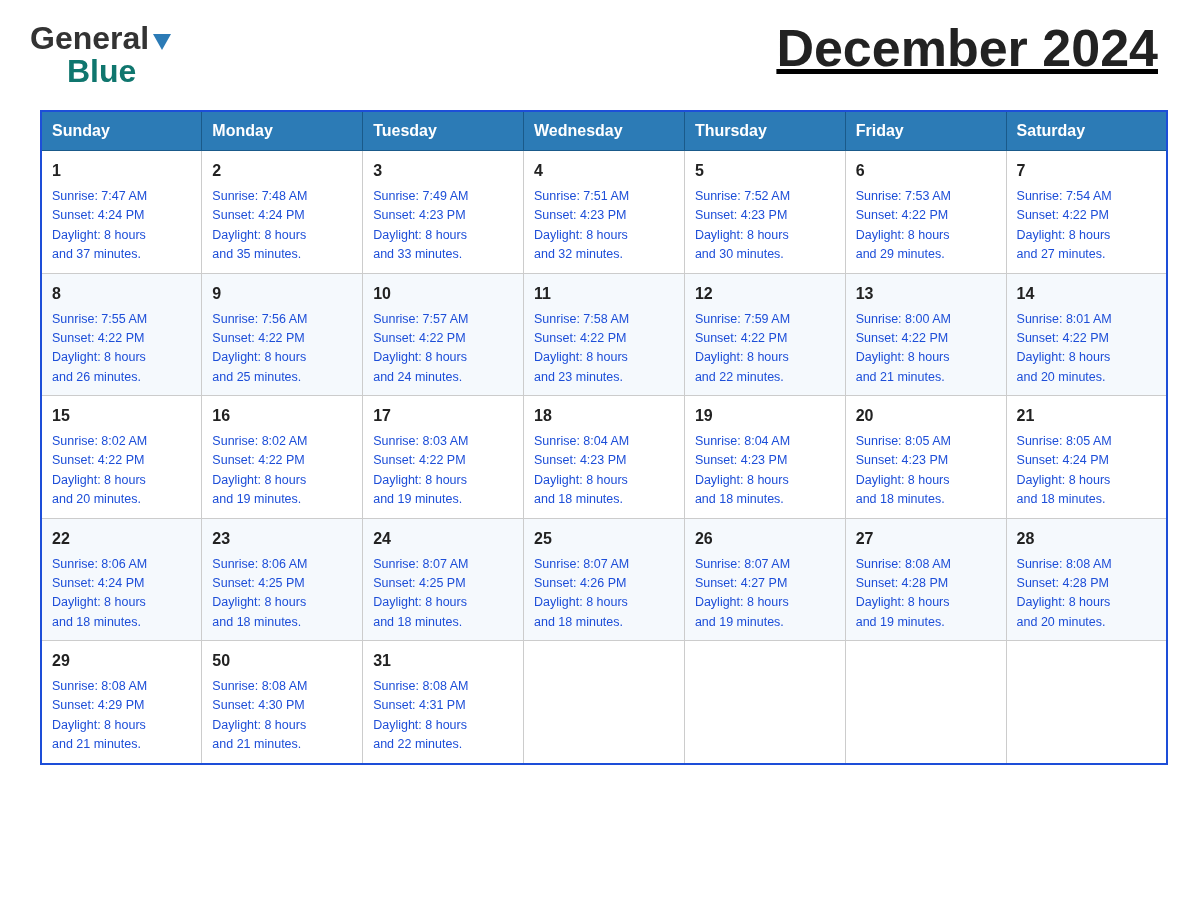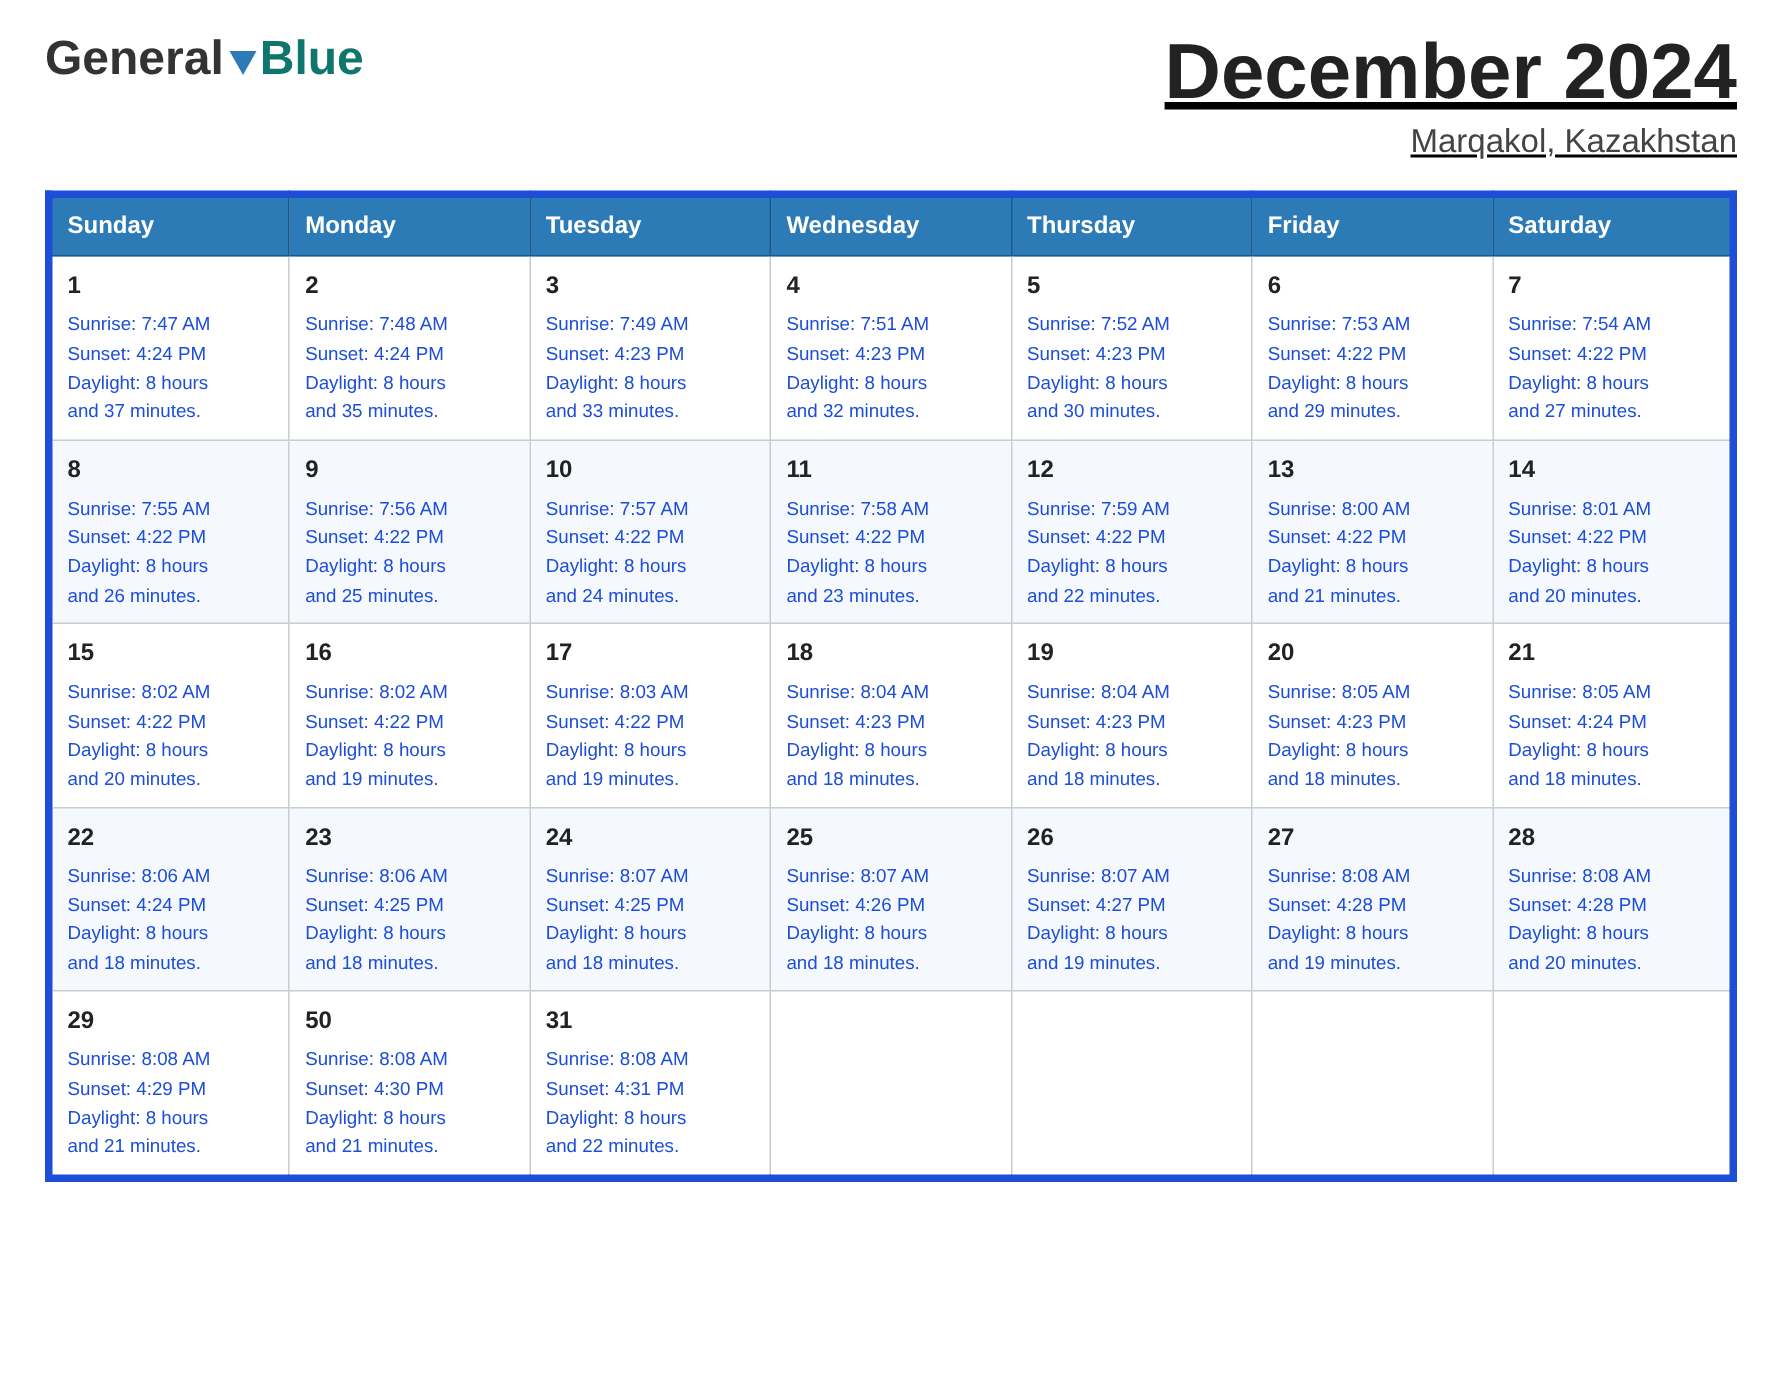--- a/index.html
+++ b/index.html
@@ -11,42 +11,43 @@
       padding: 20px 30px;
     }
     .header {
       display: flex;
       justify-content: space-between;
       align-items: flex-start;
       margin-bottom: 20px;
     }
     .logo {
       display: flex;
-      flex-direction: row;
-      align-items: flex-end;
+      flex-direction: column;
+      align-items: center;
     }
     .title-block {
       text-align: right;
       text-decoration: underline;
     }
     .month-title {
       font-size: 52px;
       font-weight: bold;
       color: #222;
       line-height: 1.1;
     }
     .location {
       font-size: 22px;
       color: #444;
       margin-top: 4px;
     }
     .calendar {
       width: 100%;
       border-collapse: collapse;
-      border: 5px solid #1d4ed8;
+      border: 2px solid #1d4ed8;
+      margin-left: 10px;
     }
     .calendar th {
       background-color: #2c7bb6;
       color: #fff;
       font-size: 16px;
       font-weight: bold;
       padding: 10px 10px;
       text-align: left;
       border: 1px solid #1a5a8a;
     }
@@ -87,21 +88,20 @@
     <div style="display:flex; align-items:center;">
       <span style="font-size:32px; font-weight:bold; color:#333;">General</span>
       <svg width="22" height="22" viewBox="0 0 22 22" style="margin-left:2px; margin-top:4px;">
         <polygon points="2,4 20,4 11,20" fill="#2c7bb6"></polygon>
       </svg>
     </div>
     <span style="font-size:32px; font-weight:bold; color:#0f766e; margin-top:-4px;">Blue</span>
   </div>
   <div class="title-block">
     <div class="month-title">December 2024</div>
-    <div class="location">Marqakol, Kazakhstan</div>
   </div>
 </div>
 
 <table class="calendar">
   <thead>
     <tr>
     <th>Sunday</th>
         <th>Monday</th>
         <th>Tuesday</th>
         <th>Wednesday</th>

